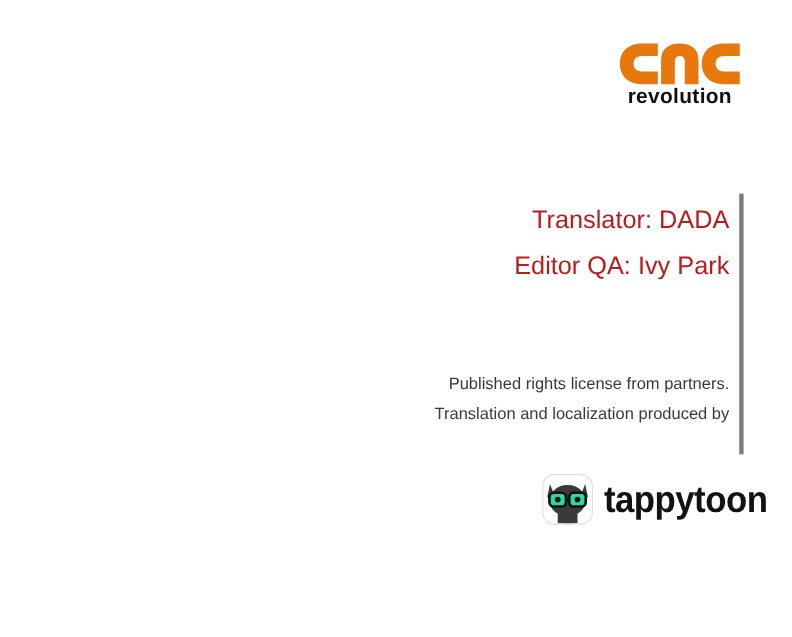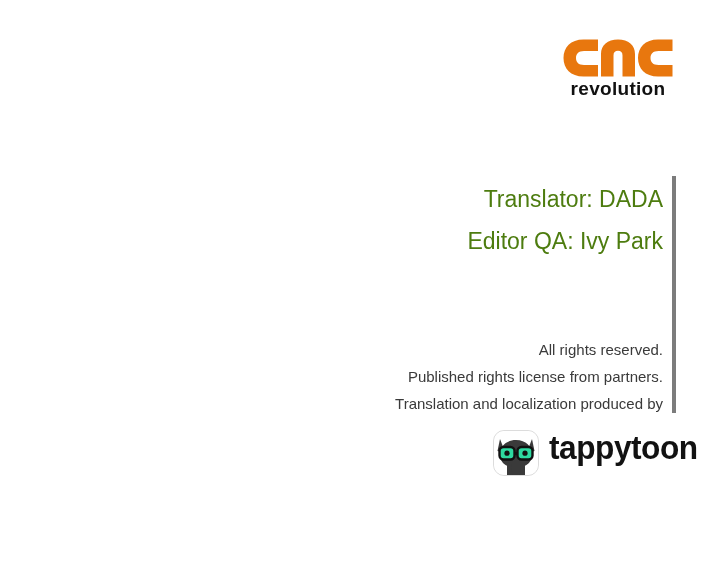--- a/index.html
+++ b/index.html
@@ -52,21 +52,21 @@
     position: absolute;
     right: 57px;
     top: 178px;
     width: 420px;
     text-align: right;
   }
   .credit-line {
     font-family: "Liberation Sans", sans-serif;
     font-size: 23px;
     font-weight: 400;
-    color: #4d7c0f;
+    color: #b91c1c;
     line-height: 42px;
     white-space: nowrap;
   }
 
   
   .divider-bar {
     position: absolute;
     left: 672px;
     top: 176px;
     width: 4px;
@@ -91,20 +91,21 @@
     white-space: nowrap;
   }
 
   
   .tappytoon {
     position: absolute;
     left: 482px;
     top: 430px;
     height: 48px;
     display: flex;
+    align-items: center;
     padding-left: 11px;
   }
   .tt-icon {
     width: 46px;
     height: 46px;
     border: 1px solid #dcdcdc;
     border-radius: 11px;
     background: #ffffff;
     box-sizing: border-box;
     overflow: hidden;
@@ -144,21 +145,20 @@
   </div>
 
   <div class="credits">
     <div class="credit-line">Translator: DADA</div>
     <div class="credit-line">Editor QA: Ivy Park</div>
   </div>
 
   <div class="divider-bar"></div>
 
   <div class="license">
-    <div class="license-line">All rights reserved.</div>
     <div class="license-line">Published rights license from partners.</div>
     <div class="license-line">Translation and localization produced by</div>
   </div>
 
   <div class="tappytoon">
     <span class="tt-icon">
       <svg width="44" height="44" viewBox="0 0 44 44" xmlns="http://www.w3.org/2000/svg">
         <rect x="0" y="0" width="44" height="44" rx="10" fill="#ffffff"></rect>
 
         <path d="M6 8 L11.5 22 L3.5 20 Z" fill="#3a3a3a"></path>

